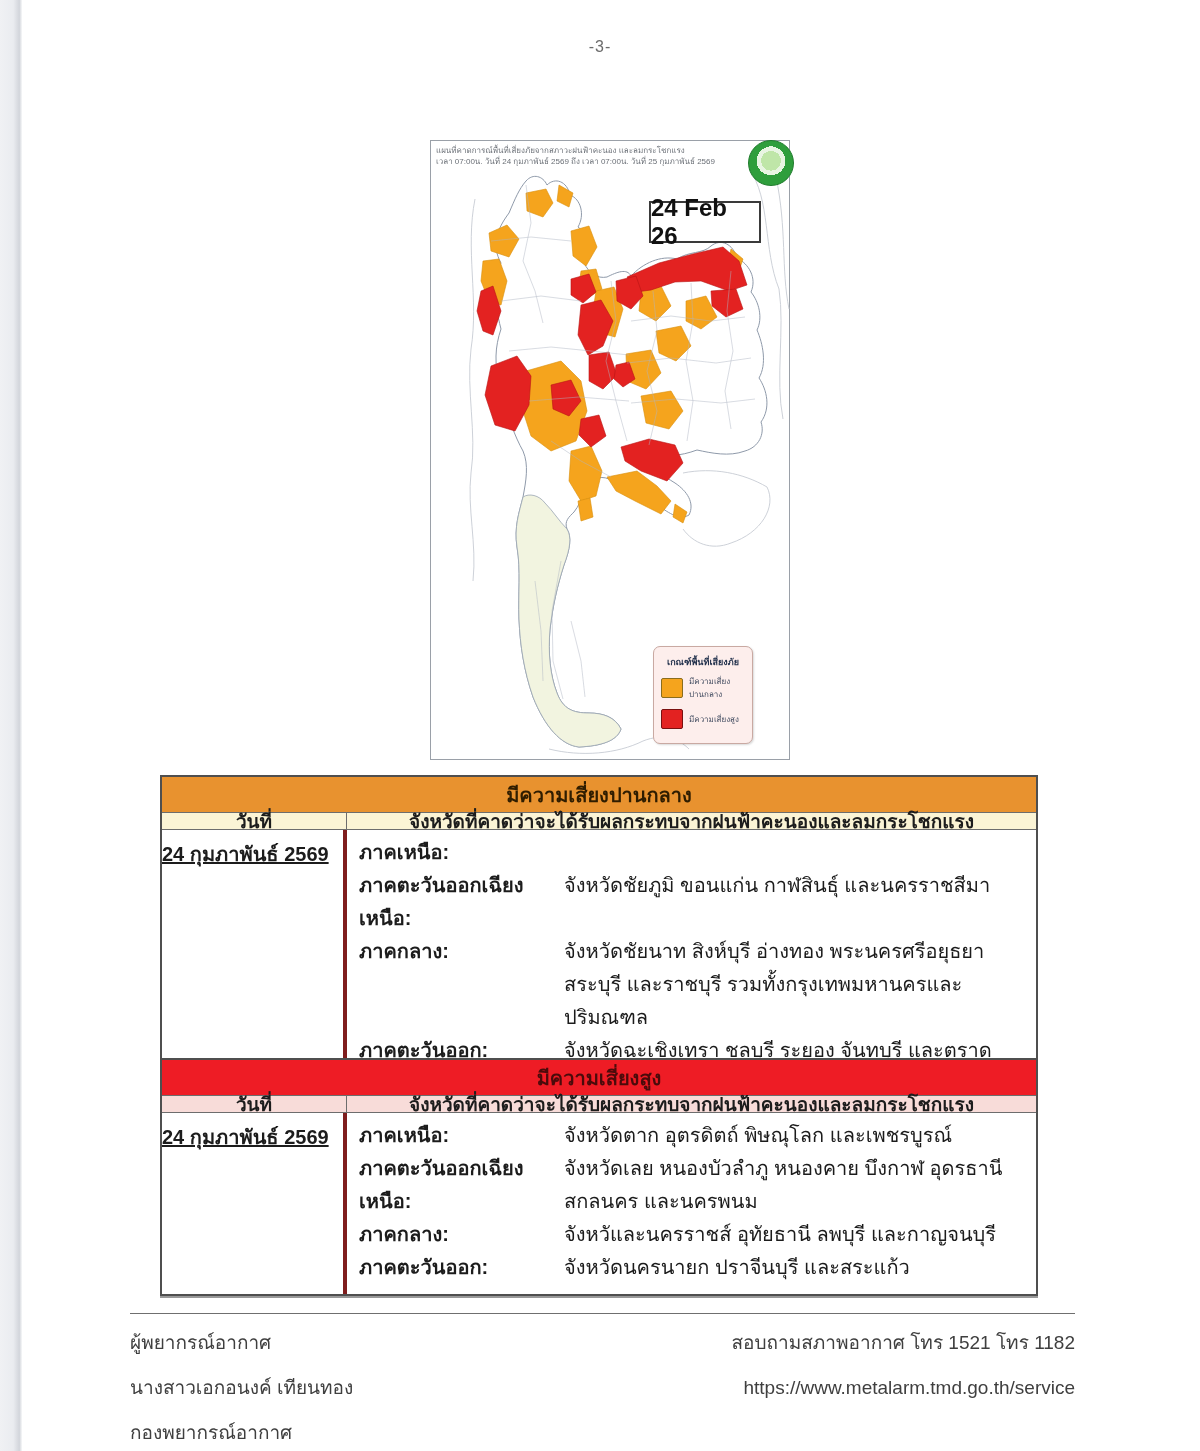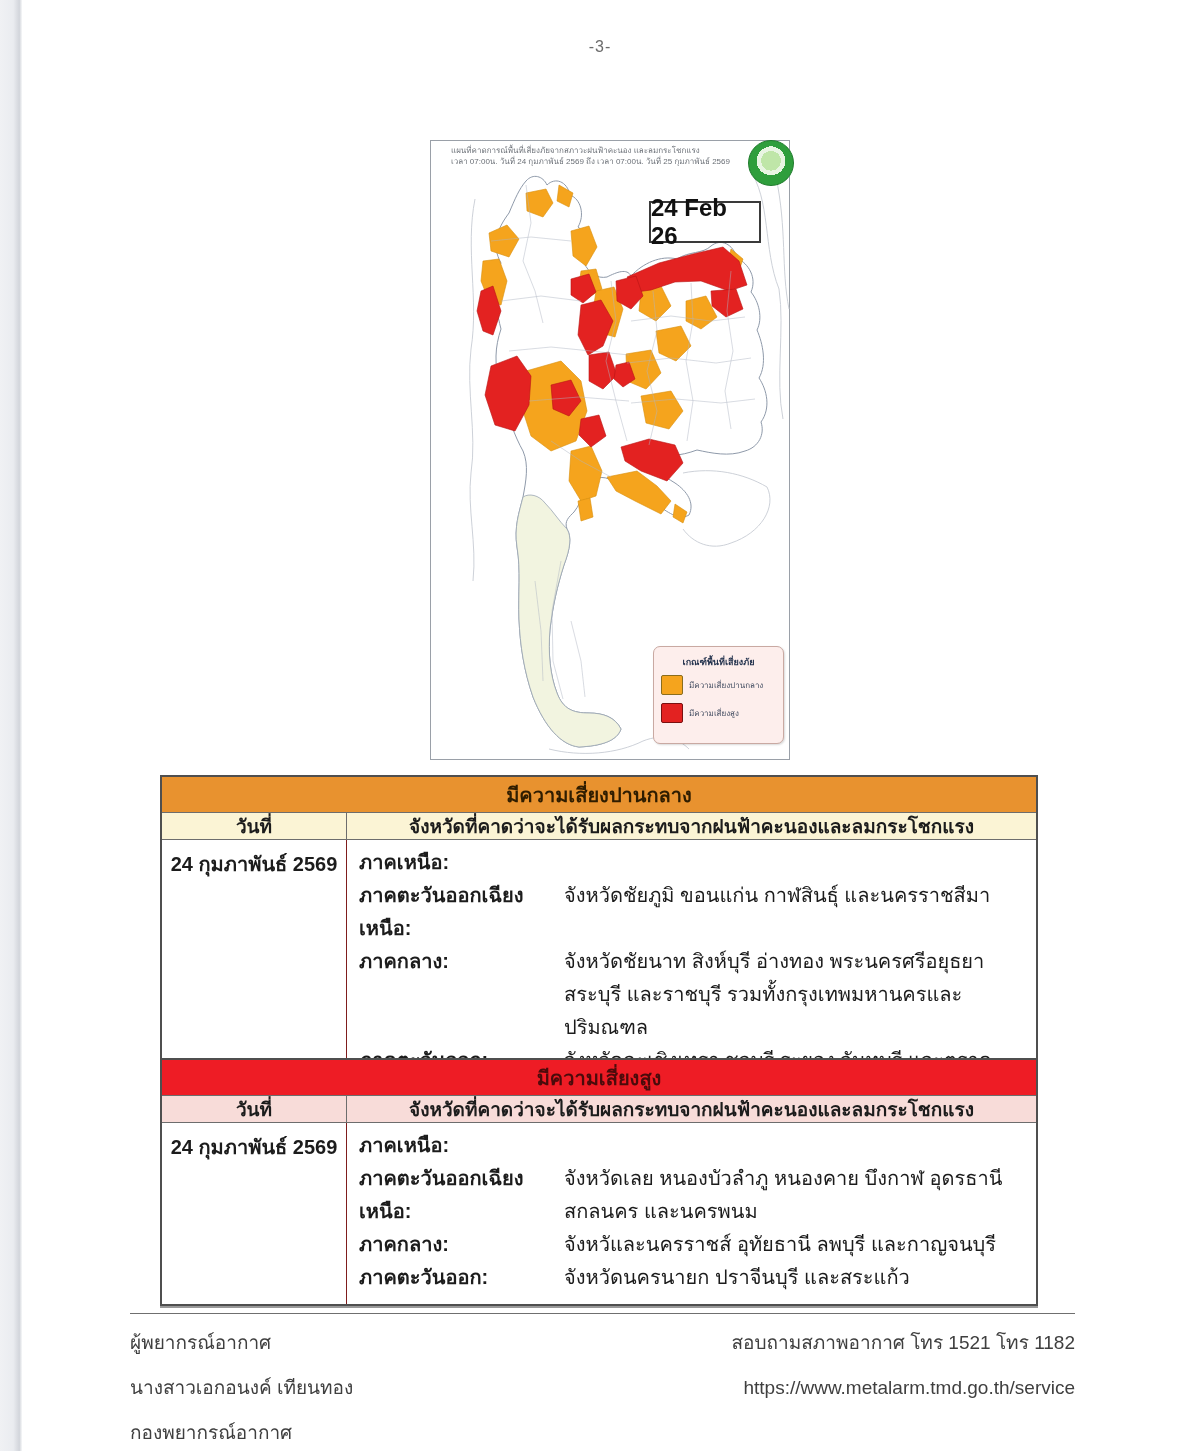--- a/index.html
+++ b/index.html
@@ -6,53 +6,53 @@
   html,body { width:1200px; height:1451px; background:#ffffff; font-family:"Liberation Sans","DejaVu Sans",sans-serif; position:relative; overflow:hidden; }
   .edge-strip { position:absolute; left:0; top:0; width:22px; height:1451px;
     background:linear-gradient(to right,#f0f1f4 0%,#eaecf0 60%,#d2d5db 88%,#f7f8f9 100%); }
   .page-number { position:absolute; top:38px; left:0; width:1200px; text-align:center;
     font-size:16px; color:#6b6b6b; letter-spacing:1px; }
 
   
   .map-box { position:absolute; left:430px; top:140px; width:360px; height:620px;
     background:#fff; border:1px solid #9aa0a8; }
   .map-box svg { position:absolute; left:0; top:0; }
-  .map-title { position:absolute; left:20px; top:4px; width:300px; font-size:8px; line-height:11px; color:#6a6f76; }
+  .map-title { position:absolute; left:5px; top:4px; width:300px; font-size:8px; line-height:11px; color:#6a6f76; }
   .map-date-box { position:absolute; left:218px; top:60px; width:112px; height:42px;
     background:#fff; border:2px solid #3a3a3a; display:flex; align-items:center; justify-content:center;
     font-size:24px; font-weight:600; color:#111; }
   .map-logo { position:absolute; right:-5px; top:-1px; width:46px; height:46px; border-radius:50%;
     background:radial-gradient(circle at 50% 45%, #bfe6a8 0 30%, #e8f5e2 30% 44%, #2f9e3c 44% 100%);
     border:1px solid #1d7a2a; }
-  .map-legend { position:absolute; left:222px; top:505px; width:131px; height:98px;
+  .map-legend { position:absolute; left:222px; top:505px; width:100px; height:98px;
     background:#fdeeec; border:1px solid #c9a9a2; border-radius:7px; padding:8px 7px 4px 7px;
     box-shadow:1px 1px 2px rgba(0,0,0,.15); }
   .map-legend .lg-title { font-size:9px; font-weight:700; color:#23324d; text-align:center; margin-bottom:6px; }
   .lg-row { display:flex; align-items:center; margin-bottom:8px; }
   .lg-swatch { width:22px; height:20px; border:1px solid #8a6d1d; border-radius:2px; margin-right:6px; flex:0 0 auto; }
   .lg-swatch.high { border-color:#7a1010; }
   .lg-label { font-size:8px; color:#3c475c; }
 
   
   .risk-table { position:absolute; left:160px; width:878px; border:2px solid #4f4f4f; background:#fff;
     box-shadow:0 2px 0 rgba(70,70,70,.55); }
   .t-moderate { top:775px; }
   .t-high { top:1058px; }
   .rt-title { height:36px; display:flex; align-items:center; justify-content:center;
     font-size:20px; font-weight:700; border-bottom:1px solid #6d6d6d; }
   .t-moderate .rt-title { background:#e8922f; color:#2f1d00; }
   .t-high .rt-title { background:#ee1c25; color:#4a0b0b; }
-  .rt-subheader { display:flex; height:27px; border-bottom:1px solid #6d6d6d; font-size:19px; font-weight:700; color:#1c1c1c; }
+  .rt-subheader { display:flex; height:17px; border-bottom:1px solid #6d6d6d; font-size:19px; font-weight:700; color:#1c1c1c; }
   .t-moderate .rt-subheader { background:#fbf4d5; }
   .t-high .rt-subheader { background:#f8dcd9; }
   .rt-col-date { flex:0 0 185px; display:flex; align-items:center; justify-content:center; border-right:1px solid #6d6d6d; }
   .rt-col-prov { flex:1; display:flex; align-items:center; justify-content:center; }
   .rt-body { display:flex; }
-  .rt-date-cell { flex:0 0 185px; border-right:1px solid #7f1d1d; padding-top:8px;
-    text-align:center; font-size:20px; font-weight:700; color:#1c1c1c; }
+  .rt-date-cell { flex:0 0 185px; border-right:4px solid #7f1d1d; padding-top:8px;
+    text-align:left; font-size:20px; font-weight:700; color:#1c1c1c;text-decoration:underline; }
   .rt-rows { flex:1; padding:6px 10px 10px 12px; }
   .rt-row { display:flex; font-size:20px; line-height:33px; color:#1c1c1c; }
   .rt-region { flex:0 0 205px; font-weight:700; }
   .rt-provs { flex:1; padding-right:6px; }
 
   
   .footer { position:absolute; left:130px; top:1313px; width:945px; border-top:1px solid #6f6f6f;
     display:flex; justify-content:space-between; padding-top:6px; }
   .footer .col { font-size:19px; color:#3f3f3f; line-height:45px; }
   .footer .col.right { text-align:right; }
@@ -203,20 +203,21 @@
   <div class="rt-title">มีความเสี่ยงสูง</div>
   <div class="rt-subheader">
     <div class="rt-col-date">วันที่</div>
     <div class="rt-col-prov">จังหวัดที่คาดว่าจะได้รับผลกระทบจากฝนฟ้าคะนองและลมกระโชกแรง</div>
   </div>
   <div class="rt-body">
     <div class="rt-date-cell">24 กุมภาพันธ์ 2569</div>
     <div class="rt-rows">
       <div class="rt-row">
         <div class="rt-region">ภาคเหนือ:</div>
+        <div class="rt-provs">จังหวัดตาก อุตรดิตถ์ พิษณุโลก และเพชรบูรณ์</div>
       </div>
       <div class="rt-row">
         <div class="rt-region">ภาคตะวันออกเฉียงเหนือ:</div>
         <div class="rt-provs">จังหวัดเลย หนองบัวลำภู หนองคาย บึงกาฬ อุดรธานี สกลนคร และนครพนม</div>
       </div>
       <div class="rt-row">
         <div class="rt-region">ภาคกลาง:</div>
         <div class="rt-provs">จังหวัและนครราชส์ อุทัยธานี ลพบุรี และกาญจนบุรี</div>
       </div>
       <div class="rt-row">

